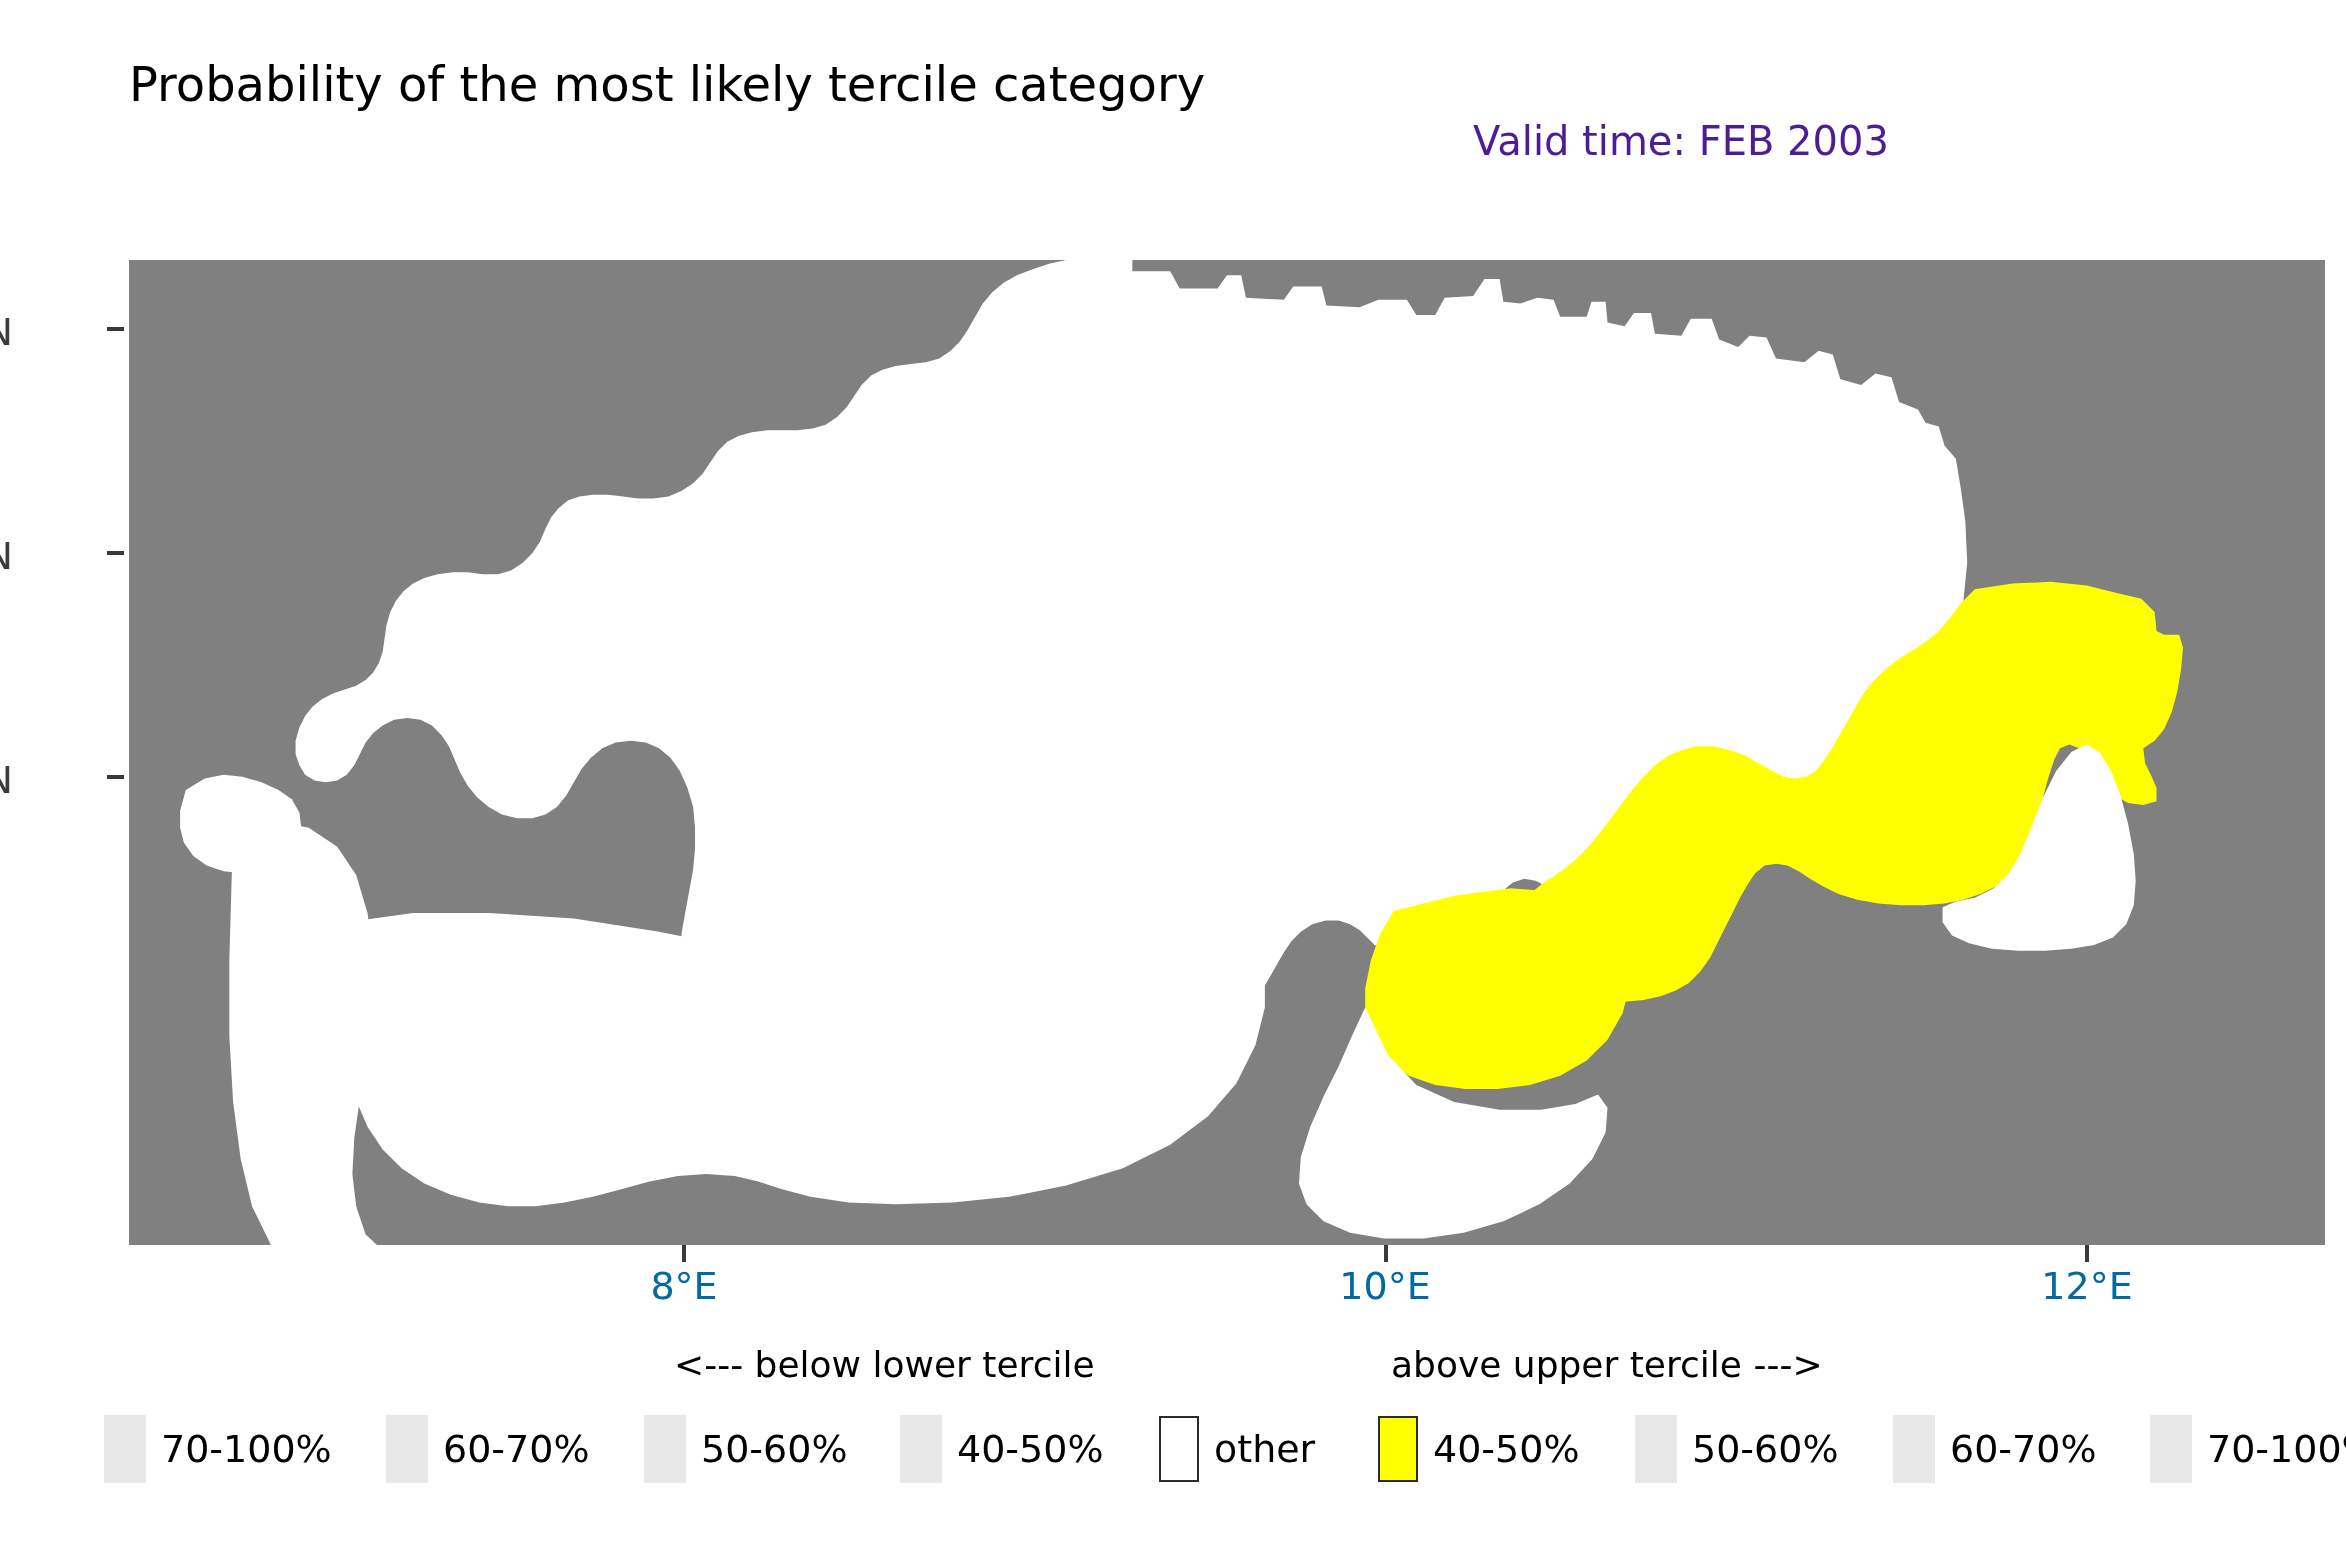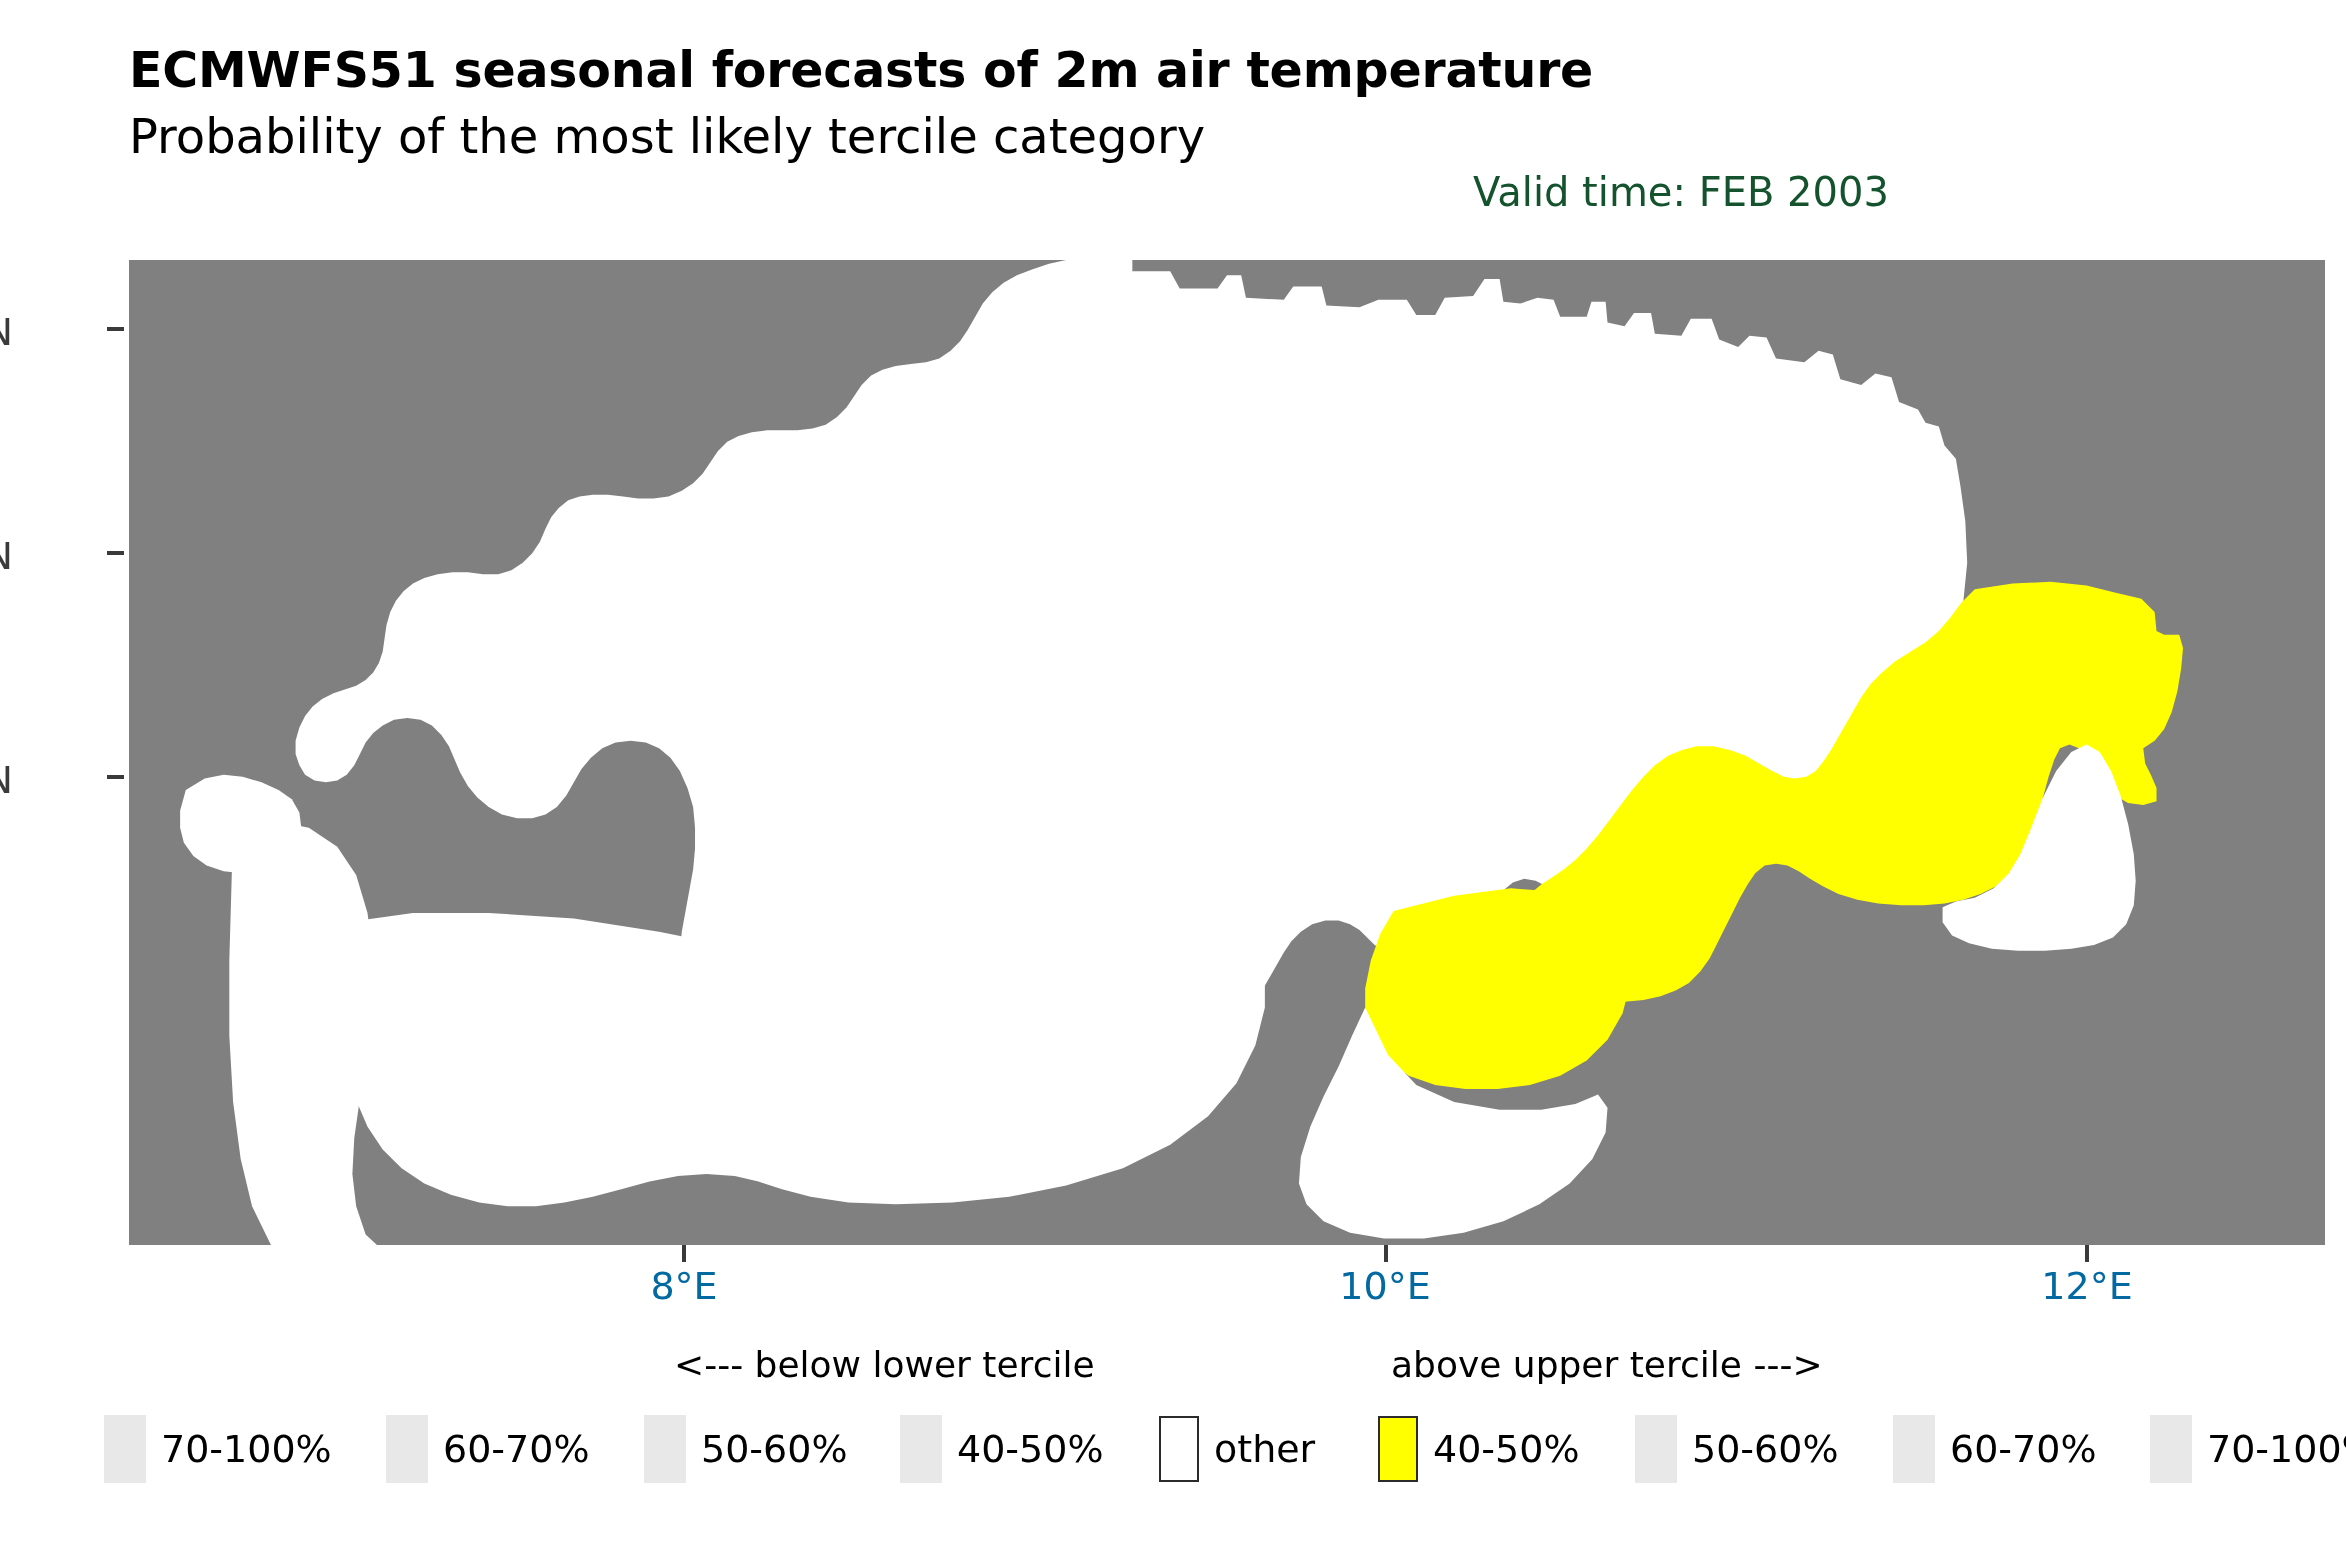--- a/index.html
+++ b/index.html
@@ -49,21 +49,21 @@
     top: 0;
     font-size: 40px;
     color: #000000;
     white-space: nowrap;
   }
   #valid-time {
     position: absolute;
     left: 1344px;
     top: 0;
     font-size: 40px;
-    color: #14532d;
+    color: #4c1d95;
     white-space: nowrap;
   }
 
   
   #map-area {
     position: absolute;
     left: 129px;
     top: 260px;
     width: 2196px;
     height: 985px;
@@ -153,21 +153,20 @@
     font-size: 38px;
     color: #000000;
     margin-left: 15px;
     text-align: center;
   }
 </style>
 </head>
 <body>
 
 <div id="title-block">
-  <div id="main-title">ECMWFS51 seasonal forecasts of 2m air temperature</div>
   <div id="subtitle">Probability of the most likely tercile category</div>
   <div id="meta-row">
     <div id="valid-time">Valid time: FEB 2003</div>
   </div>
 </div>
 
 <div id="map-area">
   <svg id="map-svg" viewBox="0 0 2320 1041" preserveAspectRatio="none">
 
     <rect x="0" y="0" width="2320" height="1041" fill="#808080"></rect>

